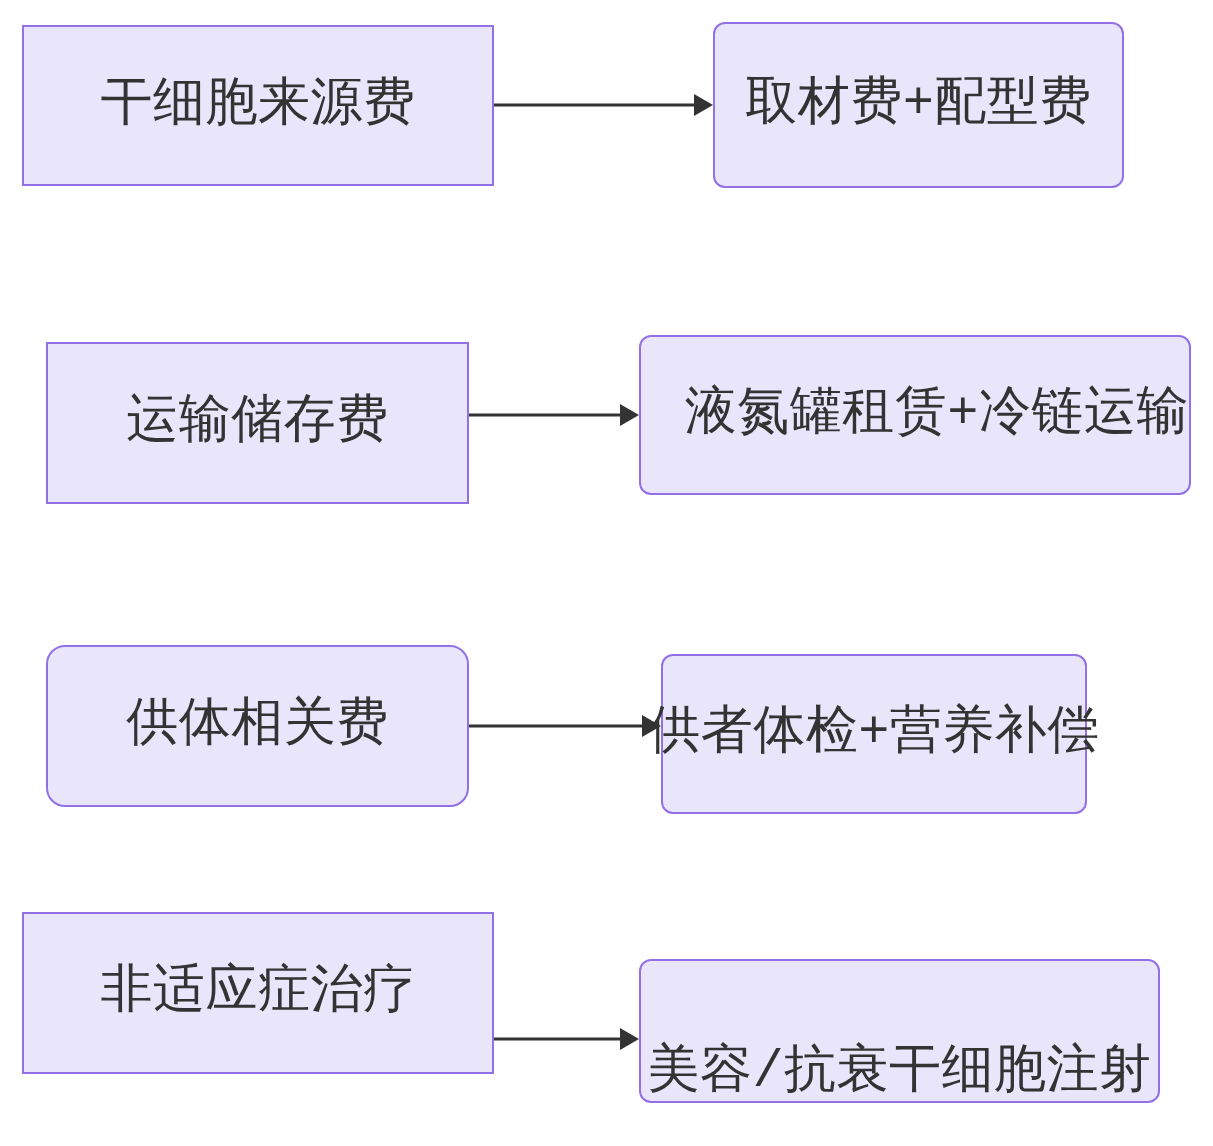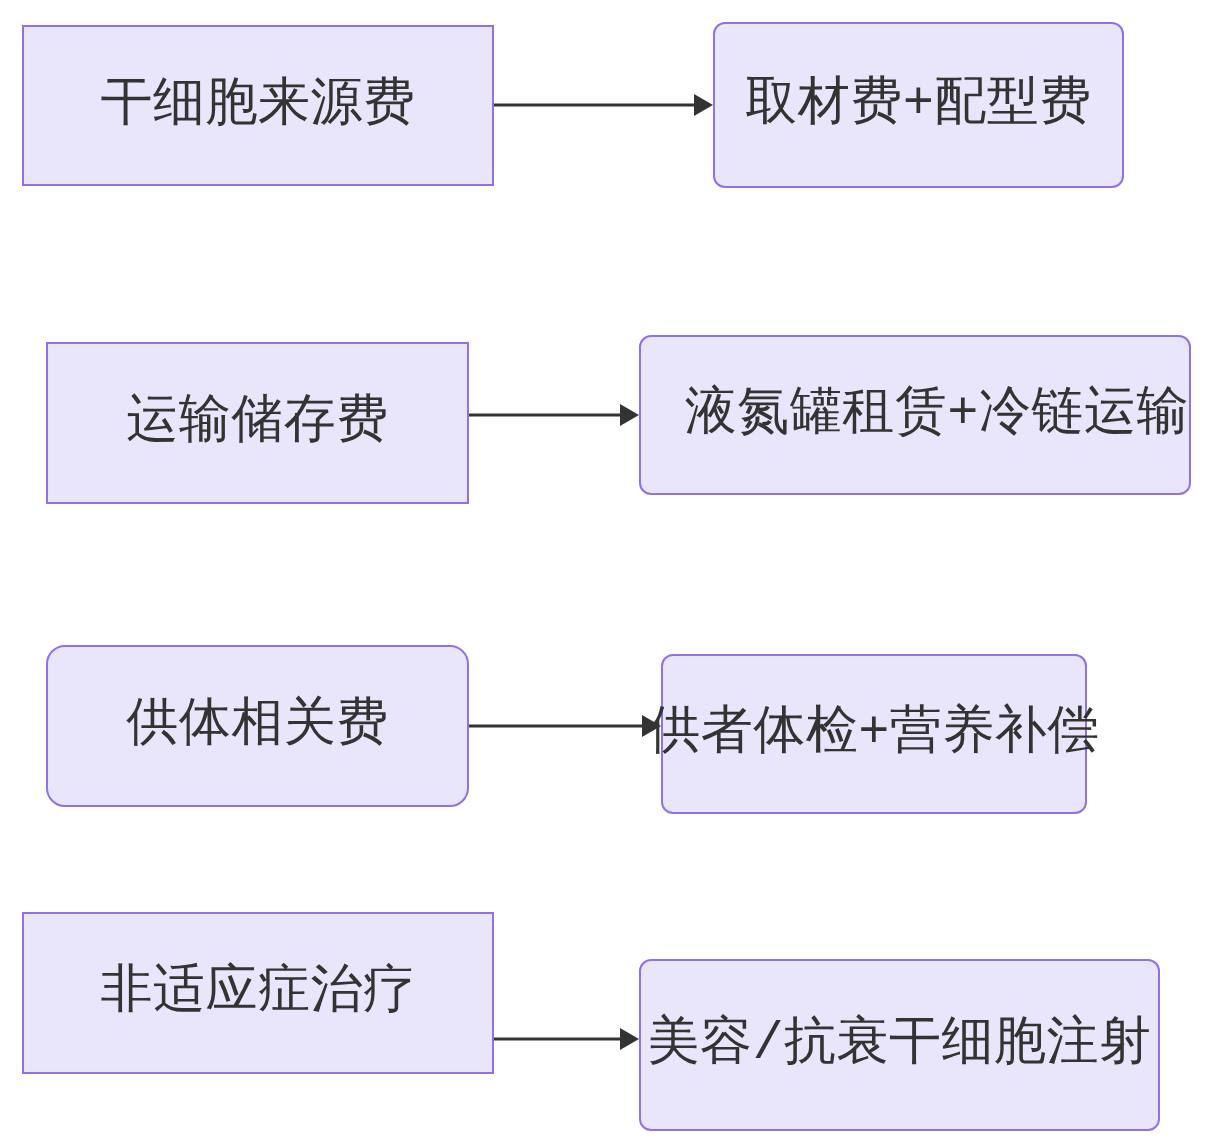--- a/index.html
+++ b/index.html
@@ -101,17 +101,17 @@
 
   <div class="node square" style="left:22px; top:912px; width:472px; height:162px;">
     <span>非适应症治疗</span>
   </div>
 
   <svg class="edge" style="left:494px; top:1019px; width:145px; height:40px;" viewBox="0 0 145 40">
     <line class="edge-line" x1="0" y1="20" x2="126" y2="20"></line>
     <polygon class="edge-head" points="126,9 145,20 126,31"></polygon>
   </svg>
 
-  <div class="node rounded" style="left:639px; top:959px; width:521px; height:172px;">
+  <div class="node rounded" style="left:639px; top:959px; width:521px; height:144px;align-items:flex-end;">
     <span>美容/抗衰干细胞注射</span>
   </div>
 
 </div>
 
 </body></html>

